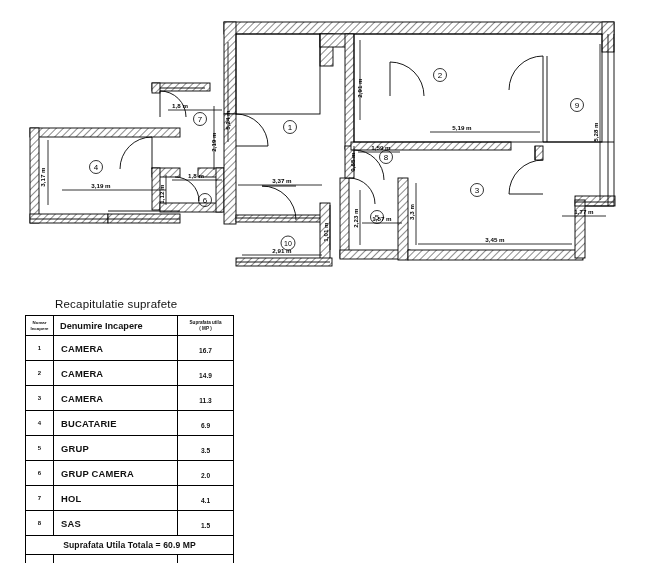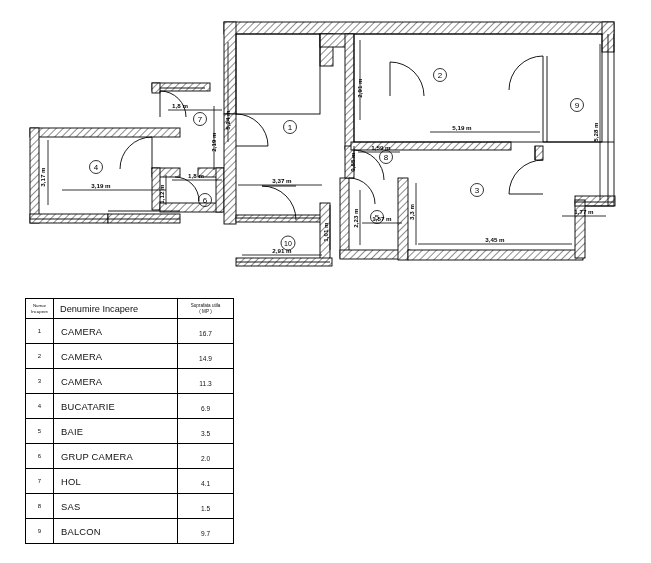--- a/index.html
+++ b/index.html
@@ -27,21 +27,21 @@
   table#recap{
     border-collapse:collapse;
     width:208px;
     table-layout:fixed;
     background:#fff;
   }
   table#recap td, table#recap th{
     border:1px solid #000;
     padding:0;
     vertical-align:middle;
-    font-weight:normal;
+    font-weight:bold;
   }
   col.c-num{width:28px;}
   col.c-name{width:124px;}
   col.c-area{width:56px;}
 
   .hdr-num{
     font-size:4.4px;line-height:1.15;text-align:center;
     font-weight:bold;height:19px;
   }
   .hdr-name{
@@ -243,20 +243,21 @@
     <text class="room-num-text" x="205" y="200.5">6</text>
     <text class="room-num-text" x="200" y="119.5">7</text>
     <text class="room-num-text" x="386" y="157.5">8</text>
     <text class="room-num-text" x="577" y="105.5">9</text>
     <text class="room-num-text" x="288" y="243.5" style="font-size:7px;">10</text>
   </g>
 </svg>
 </div>
 
 <div id="table-block">
+  <div id="table-title">Recapitulatie suprafete</div>
 
   <table id="recap">
     <colgroup>
       <col class="c-num">
         <col class="c-name">
         <col class="c-area">
     </colgroup>
     <thead>
       <tr>
         <th class="hdr-num">
@@ -286,39 +287,42 @@
         <td class="name">CAMERA</td>
         <td class="area">11.3</td>
       </tr>
       <tr>
         <td class="num">4</td>
         <td class="name">BUCATARIE</td>
         <td class="area">6.9</td>
       </tr>
       <tr>
         <td class="num">5</td>
-        <td class="name">BAIE</td>
+        <td class="name">GRUP</td>
         <td class="area">3.5</td>
       </tr>
       <tr>
         <td class="num">6</td>
         <td class="name">GRUP CAMERA</td>
         <td class="area">2.0</td>
       </tr>
       <tr>
         <td class="num">7</td>
         <td class="name">HOL</td>
         <td class="area">4.1</td>
       </tr>
       <tr>
         <td class="num">8</td>
         <td class="name">SAS</td>
         <td class="area">1.5</td>
       </tr>
       <tr>
+        <td class="total" colspan="3">Suprafata Utila Totala = 60.9 MP</td>
+      </tr>
+      <tr>
         <td class="num">9</td>
         <td class="name">BALCON</td>
         <td class="area">9.7</td>
       </tr>
 
     </tbody>
   </table>
 </div>
 
 </body></html>

